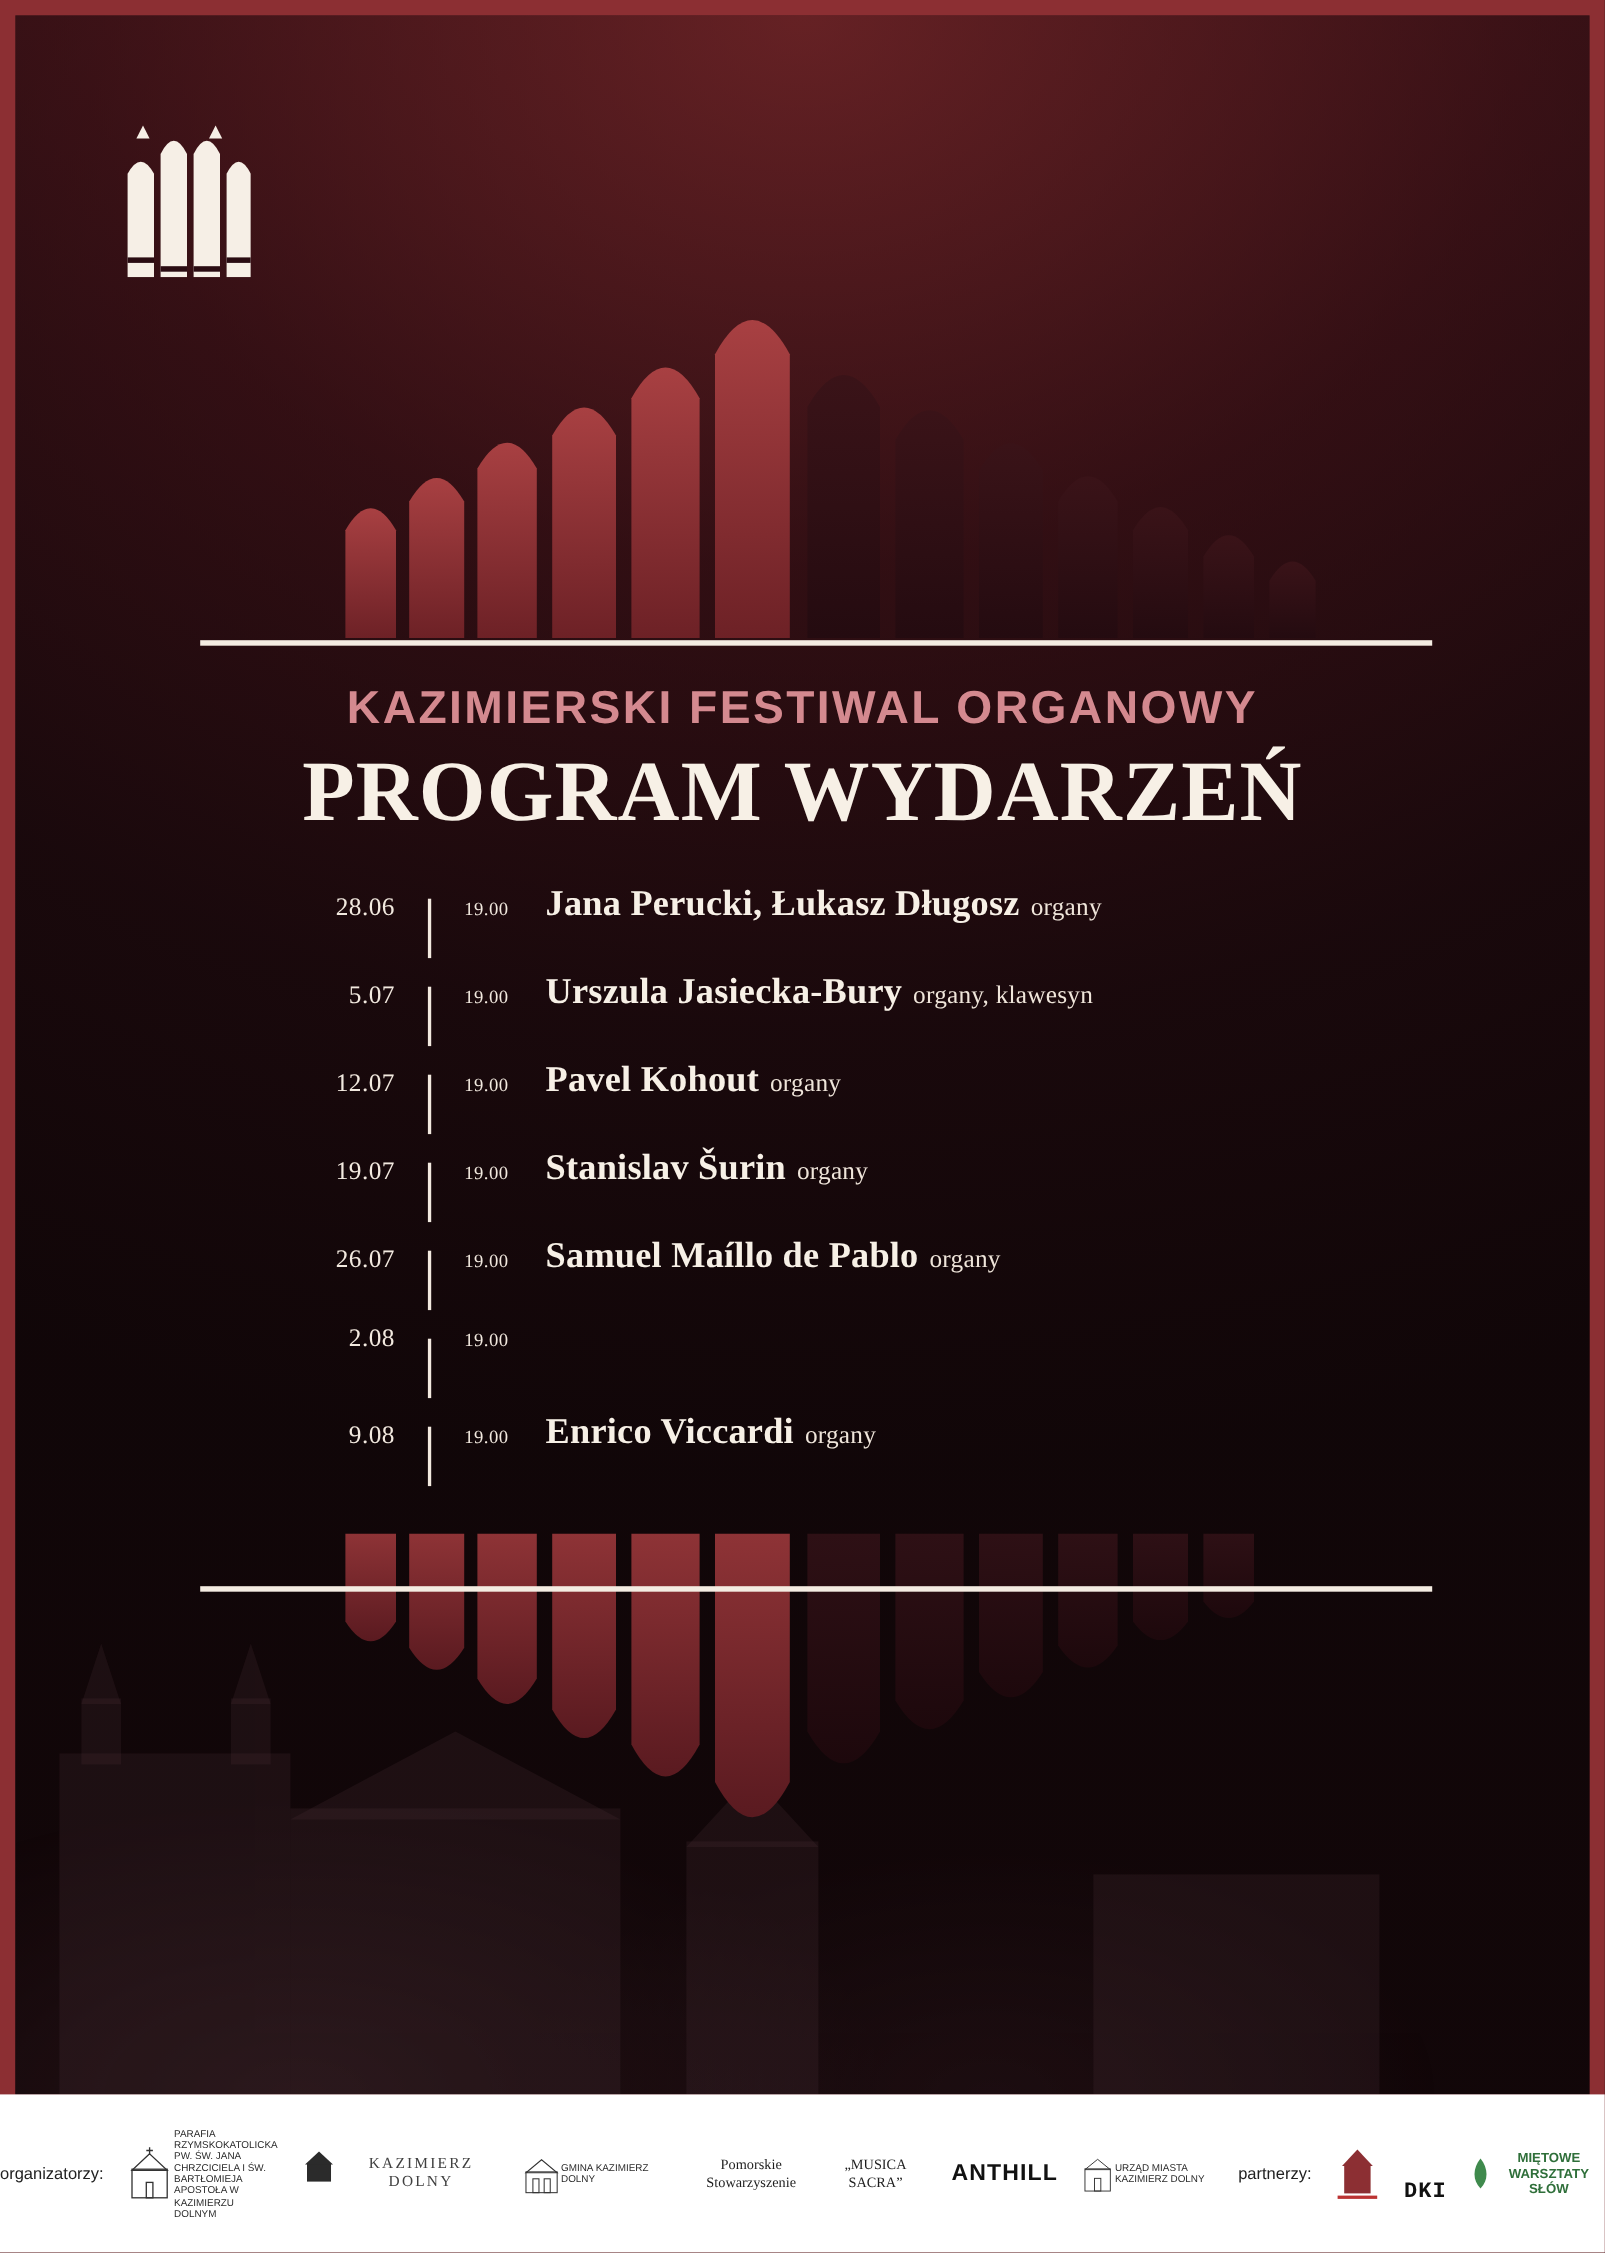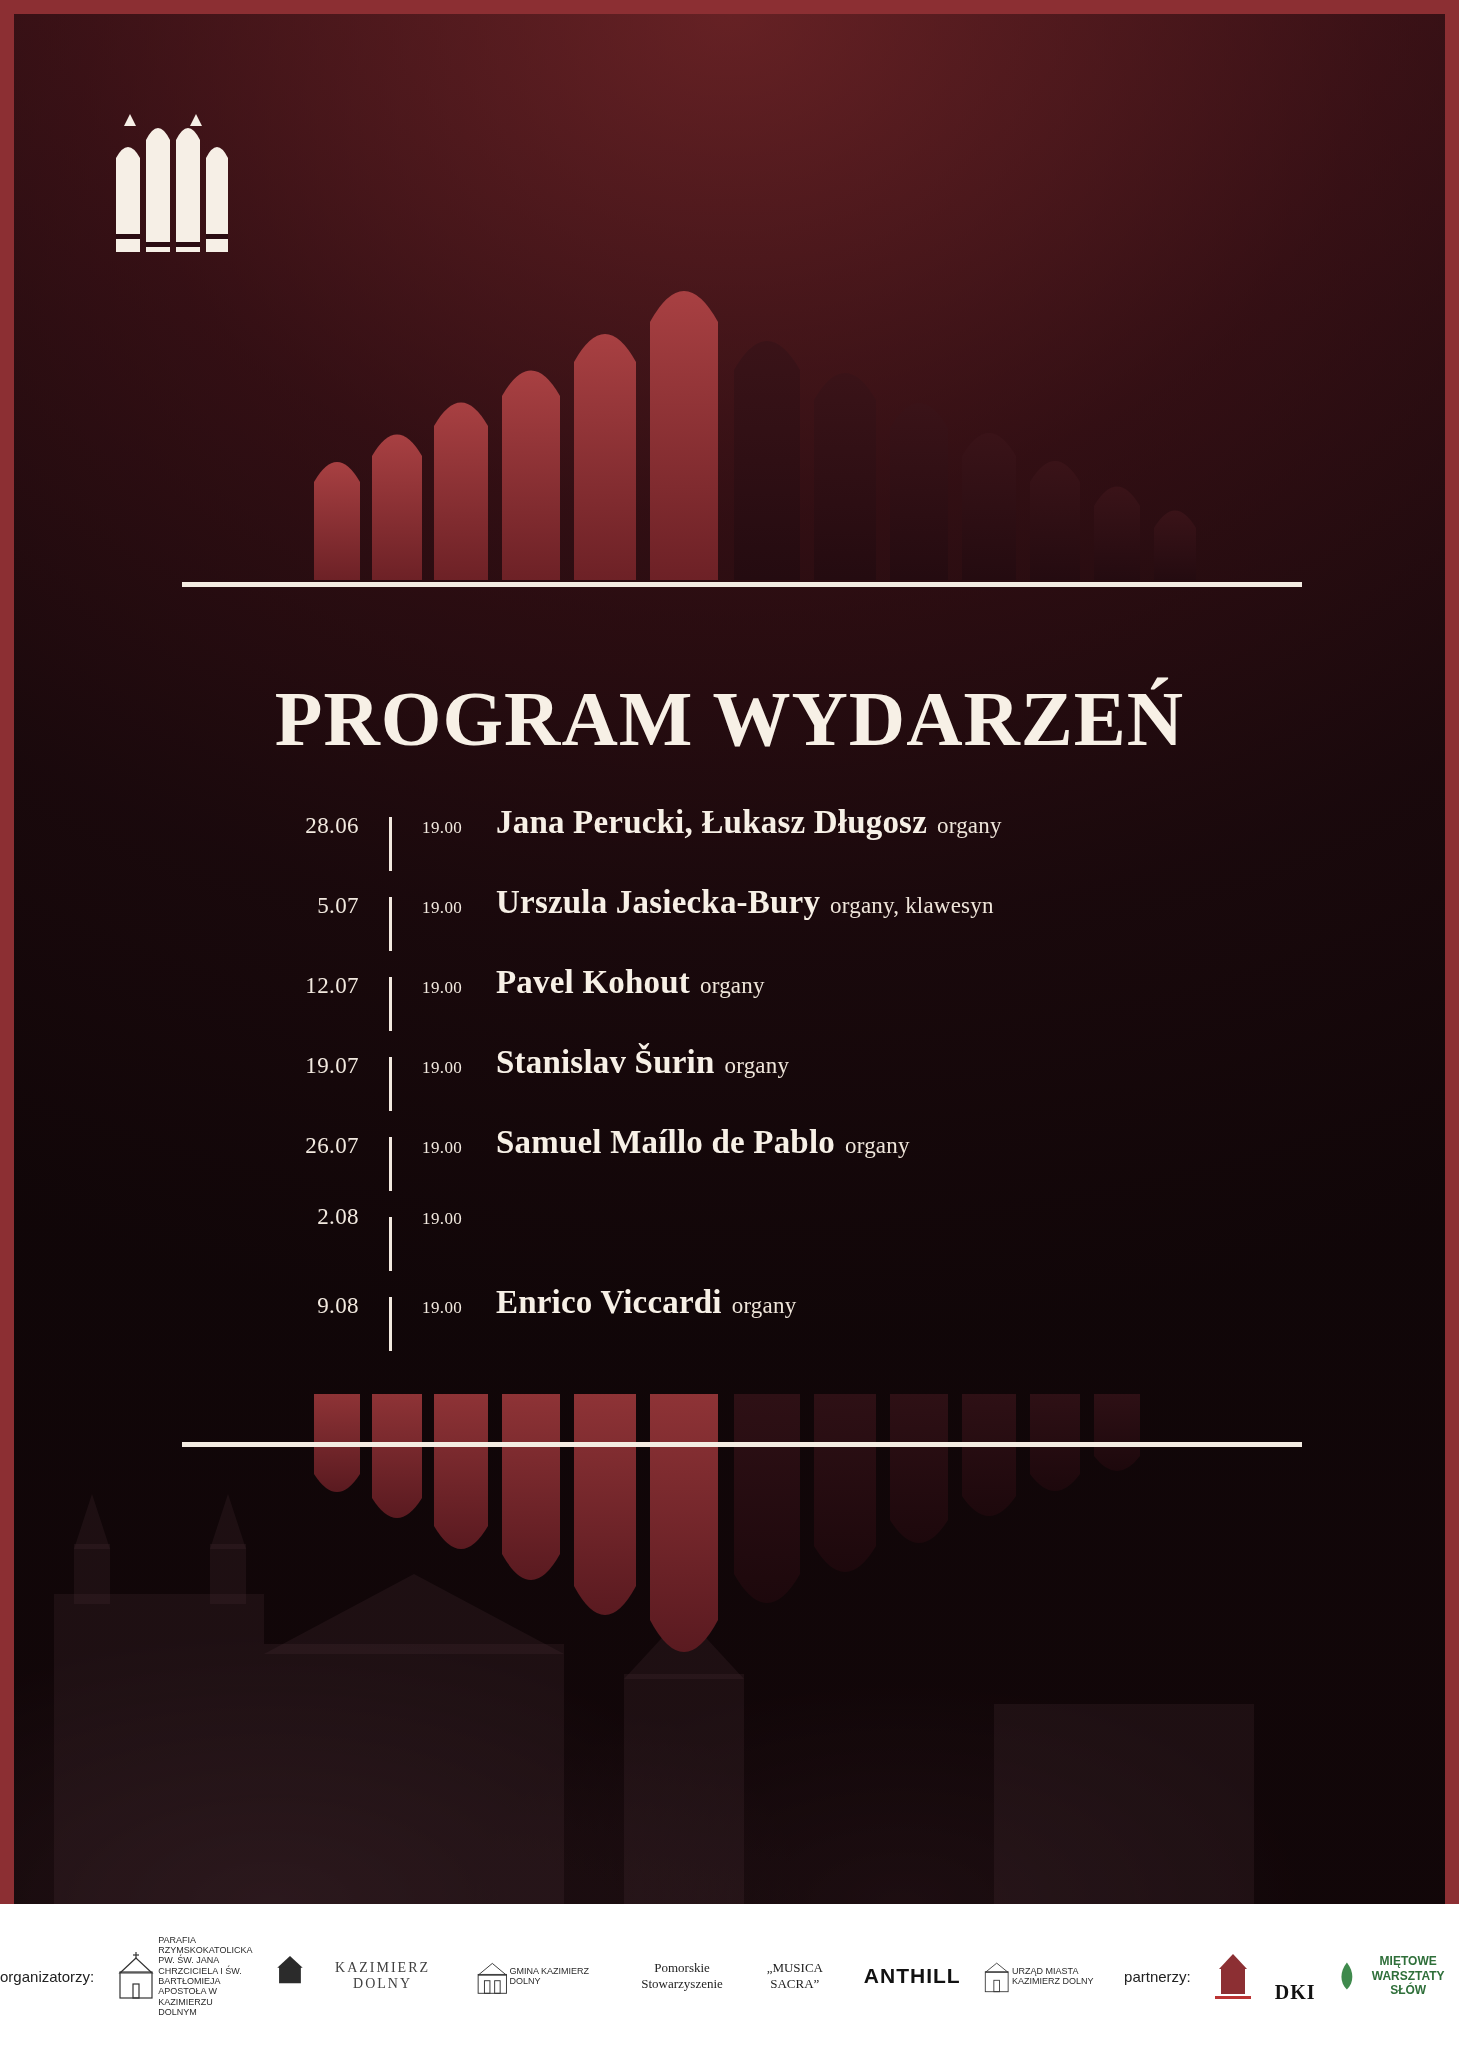--- a/index.html
+++ b/index.html
@@ -108,21 +108,21 @@
     font-family:"Liberation Sans",sans-serif;font-size:15px;color:#222;
   }
   .sp{
     display:flex;align-items:center;justify-content:center;
     color:#2b2b2b;font-family:"Liberation Sans",sans-serif;
   }
   .sp-crest{width:44px;height:52px;}
   .sp-txt-sm{font-size:9px;line-height:1.15;max-width:92px;}
   .sp-musica{font-family:"Liberation Serif",serif;font-size:13px;color:#1e1e1e;line-height:1.25;text-align:center;}
   .sp-anthill{font-family:"Liberation Sans",sans-serif;font-weight:700;font-size:21px;letter-spacing:1px;color:#111;}
-  .sp-dki{font-family:Liberation Serif, serif;font-weight:700;font-size:20px;letter-spacing:1px;color:#111;margin-top:32px;}
+  .sp-dki{font-family:Liberation Mono, monospace;font-weight:700;font-size:20px;letter-spacing:1px;color:#111;margin-top:32px;}
   .sp-mint{font-family:"Liberation Sans",sans-serif;font-size:12px;font-weight:700;color:#2f6f3a;text-align:center;line-height:1.2;}
   .sp-kaz{font-family:"Liberation Serif",serif;font-size:14px;letter-spacing:2px;color:#404040;text-align:center;}
 </style>
 </head>
 <body>
 
 <div class="poster">
   <div class="field">
 
     <div class="church">
@@ -224,20 +224,21 @@
           <g fill="#2a0c12">
             <rect x="10" y="142" width="24" height="5"></rect>
             <rect x="40" y="150" width="24" height="5"></rect>
             <rect x="70" y="150" width="24" height="5"></rect>
             <rect x="100" y="142" width="22" height="5"></rect>
           </g>
         </svg>
       </div>
     </div>
 
+    <div class="head-sub">KAZIMIERSKI FESTIWAL ORGANOWY</div>
     <div class="head-main">PROGRAM WYDARZEŃ</div>
 
     <div class="program">
 
       <div class="row">
         <div class="date">28.06</div>
         <div class="divider"></div>
         <div class="time">19.00</div>
         <div class="perf"><span>Jana Perucki, Łukasz Długosz</span><span class="inst">organy</span></div>
       </div>

